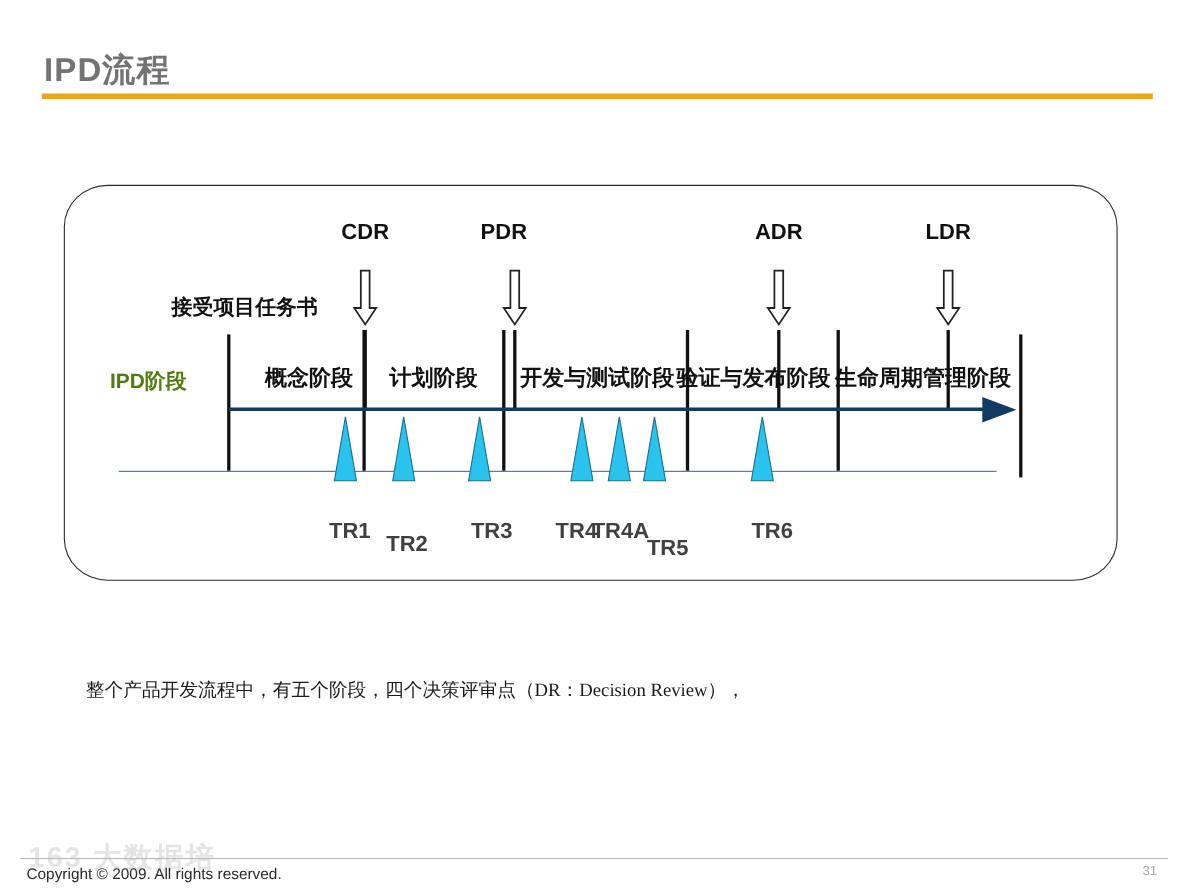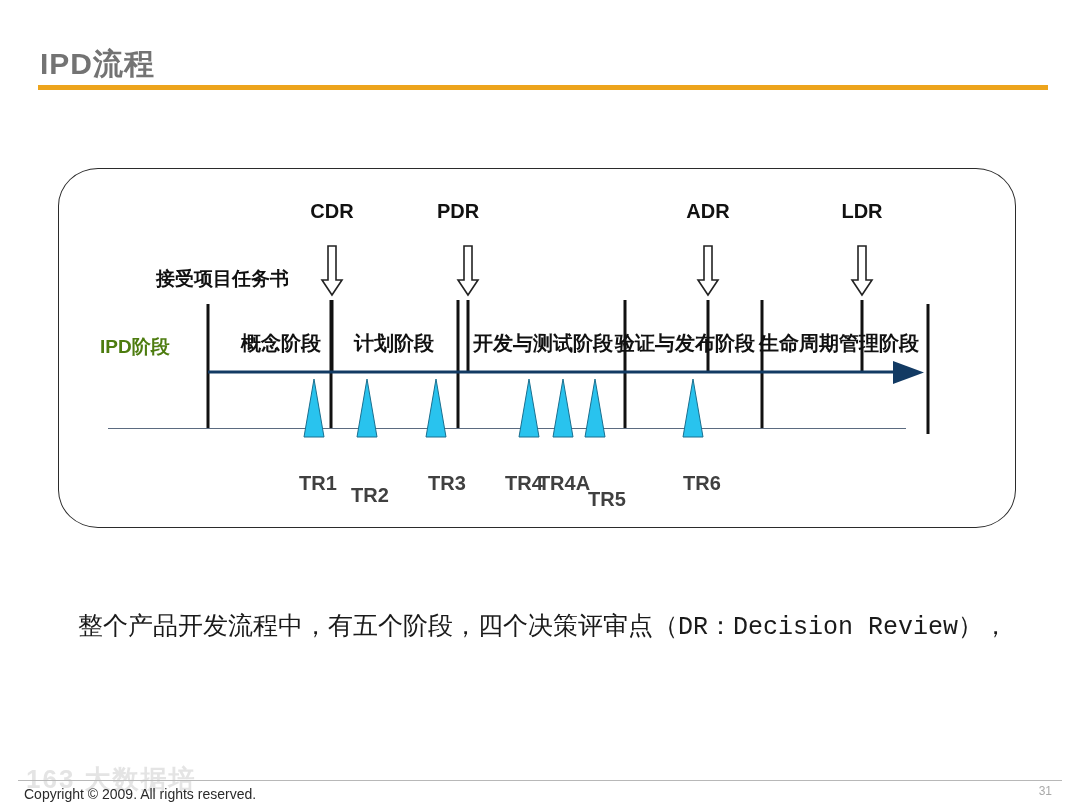--- a/index.html
+++ b/index.html
@@ -127,22 +127,22 @@
     white-space: nowrap;
     transform: translateX(-50%);
   }
 
   
   #body-paragraph {
     position: absolute;
     left: 78px;
     top: 604px;
     width: 960px;
-    font-family: Liberation Mono, monospace;
-    font-size: 25px;
+    font-family: Liberation Serif, serif;
+    font-size: 17px;
     line-height: 48px;
     color: #1a1a1a;
   }
 
   
   #footer-rule {
     position: absolute;
     left: 18px;
     top: 780px;
     width: 1044px;

